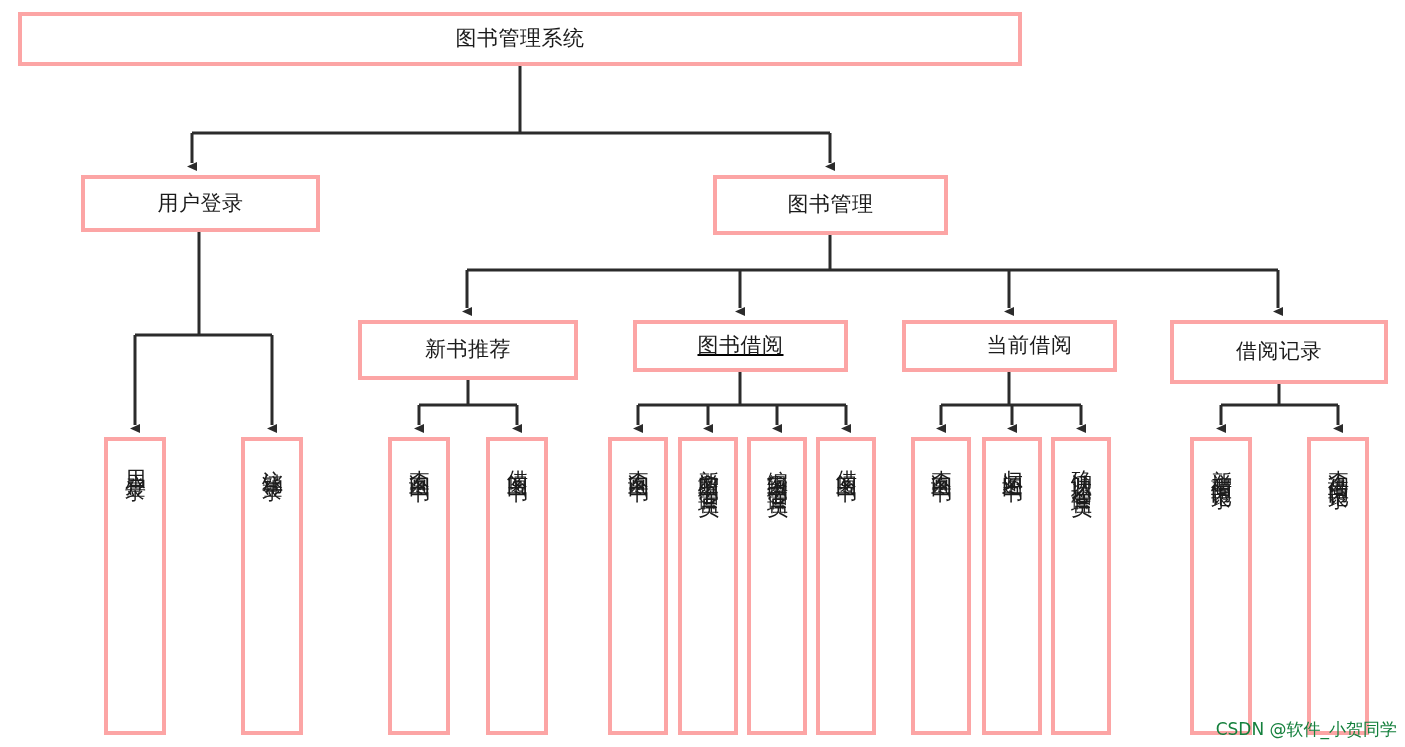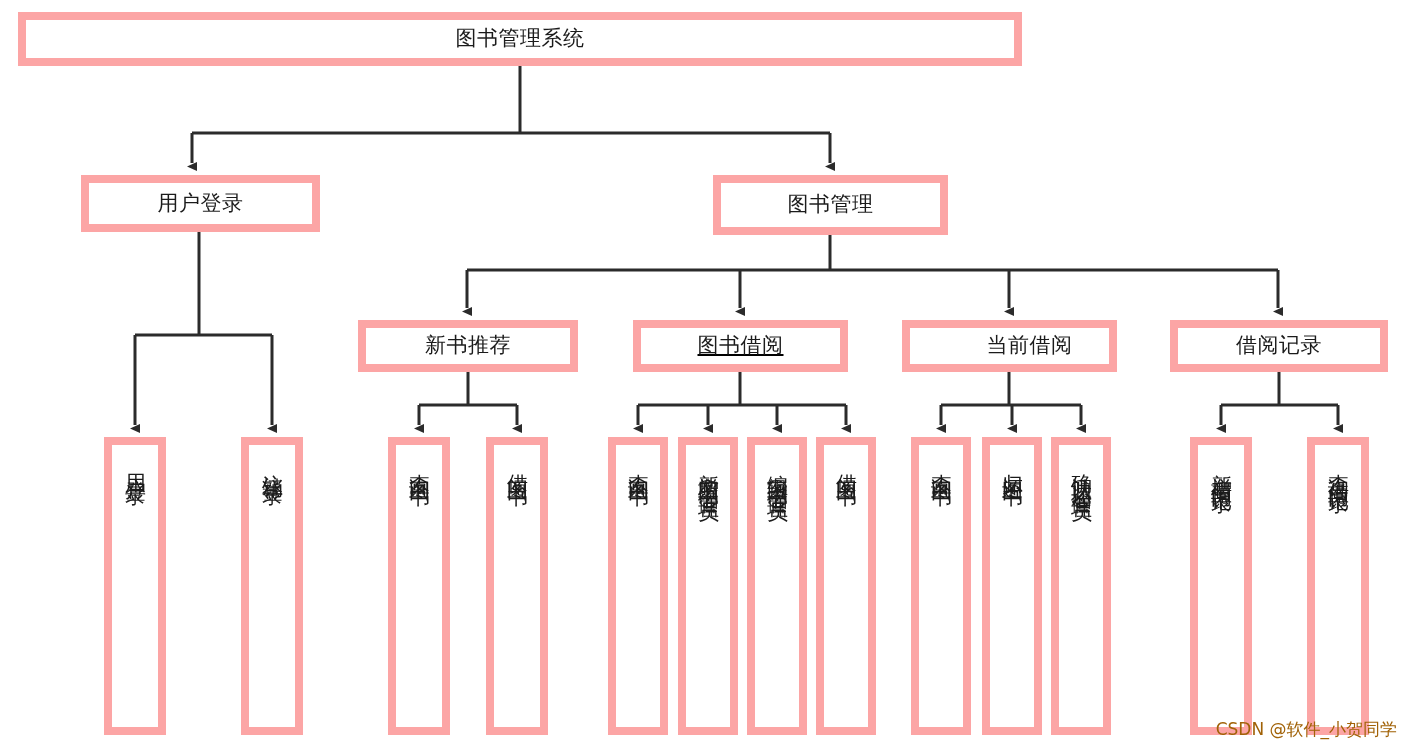--- a/index.html
+++ b/index.html
@@ -22,21 +22,21 @@
   svg#tree-svg {
     position: absolute;
     left: 0;
     top: 0;
     width: 1405px;
     height: 747px;
   }
   .node-box {
     position: absolute;
     box-sizing: border-box;
-    border: 8px solid #fca5a5;
+    border: 4px solid #fca5a5;
     background: #ffffff;
     display: flex;
     align-items: center;
     justify-content: center;
     overflow: hidden;
   }
   .node-label-h {
     font-size: 21px;
     color: #1b1b1b;
     line-height: 1.1;
@@ -55,21 +55,21 @@
   .leaf-box {
     align-items: flex-start;
     justify-content: center;
     padding-top: 12px;
   }
   #watermark {
     position: absolute;
     right: 8px;
     bottom: 6px;
     font-size: 17px;
-    color: #a16207;
+    color: #15803d;
     white-space: nowrap;
     pointer-events: none;
   }
 </style>
 </head>
 <body>
 
 <div id="diagram-root">
 
   <svg id="tree-svg" viewBox="0 0 1405 747" xmlns="http://www.w3.org/2000/svg">
@@ -118,30 +118,30 @@
   <div id="boxes-layer">
       <div class="node-box" style="left: 18px; top: 12px; width: 1004px; height: 54px;">
         <span class="node-label-h">图书管理系统</span>
       </div>
       <div class="node-box" style="left: 81px; top: 175px; width: 239px; height: 57px;">
         <span class="node-label-h">用户登录</span>
       </div>
       <div class="node-box" style="left: 713px; top: 175px; width: 235px; height: 60px;">
         <span class="node-label-h">图书管理</span>
       </div>
-      <div class="node-box" style="left: 358px; top: 320px; width: 220px; height: 52px;">
+      <div class="node-box" style="left: 358px; top: 320px; width: 220px; height: 60px;">
         <span class="node-label-h">新书推荐</span>
       </div>
       <div class="node-box" style="left: 633px; top: 320px; width: 215px; height: 52px; text-decoration: underline;">
         <span class="node-label-h">图书借阅</span>
       </div>
       <div class="node-box" style="left: 902px; top: 320px; width: 215px; height: 52px; padding-left: 40px;">
         <span class="node-label-h">当前借阅</span>
       </div>
-      <div class="node-box" style="left: 1170px; top: 320px; width: 218px; height: 52px;">
+      <div class="node-box" style="left: 1170px; top: 320px; width: 218px; height: 64px;">
         <span class="node-label-h">借阅记录</span>
       </div>
       <div class="node-box leaf-box" style="left: 104px; top: 437px; width: 62px; height: 298px;">
         <span class="node-label-v">用户登录</span>
       </div>
       <div class="node-box leaf-box" style="left: 241px; top: 437px; width: 62px; height: 298px;">
         <span class="node-label-v">注销登录</span>
       </div>
       <div class="node-box leaf-box" style="left: 388px; top: 437px; width: 62px; height: 298px;">
         <span class="node-label-v">查询图书</span>

